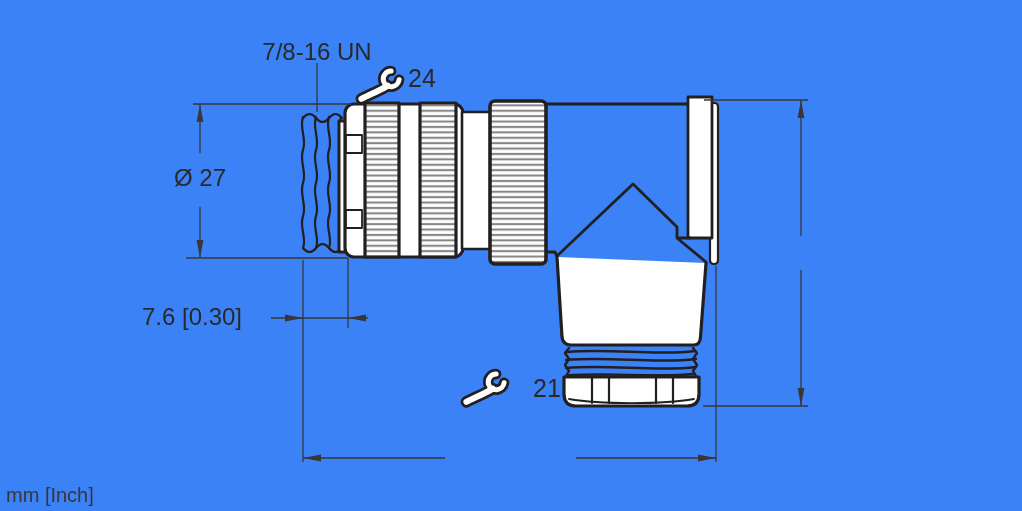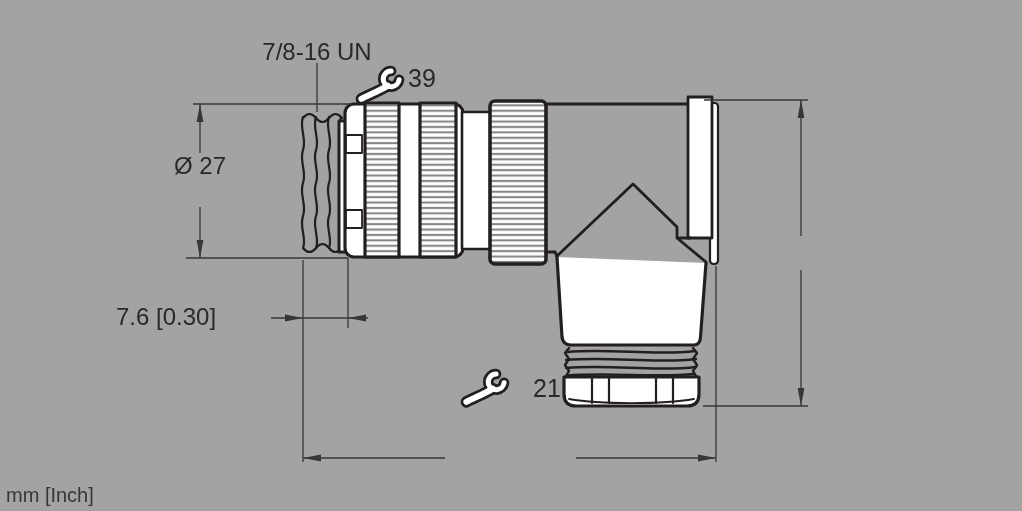--- a/index.html
+++ b/index.html
@@ -1,23 +1,23 @@
 <!DOCTYPE html>
 <html><head>
 <meta charset="utf-8">
 <style>
   html,body{margin:0;padding:0;background:#fff;}
   #stage{
-    position:relative;width:1022px;height:511px;background:#a3a3a3;overflow:hidden;
+    position:relative;width:1022px;height:511px;background:#3b82f6;overflow:hidden;
     font-family:"Liberation Sans", sans-serif;color:#2b282a;
   }
   #stage svg{position:absolute;left:0;top:0;}
   .lbl{position:absolute;font-size:24px;line-height:25px;white-space:nowrap;color:#2b282a;}
   .lbl.center{text-align:center;}
-  .lbl.right{text-align:left;}
+  .lbl.right{text-align:center;}
   .wrench-num{font-size:25px;}
   .units{font-size:20px;color:#3a3637;}
   .dia-block{line-height:24px;}
 </style>
 </head>
 <body>
 
 <div id="stage">
 
   <svg width="1022" height="511" viewBox="0 0 1022 511">
@@ -110,23 +110,23 @@
     <g transform="translate(489,386) rotate(-15)">
       <path d="M10,-9.7 A8,8 0 0 0 0,-2 A8,8 0 0 0 15.4,0.8" stroke="#231f20" stroke-width="10.5" fill="none" stroke-linecap="round"></path>
       <path d="M3,3.5 C-7,6.5 -17,7.5 -26,9.5" stroke="#231f20" stroke-width="11.5" fill="none" stroke-linecap="round"></path>
       <path d="M10,-9.7 A8,8 0 0 0 0,-2 A8,8 0 0 0 15.4,0.8" stroke="#ffffff" stroke-width="5" fill="none" stroke-linecap="round"></path>
       <path d="M3,3.5 C-7,6.5 -17,7.5 -26,9.5" stroke="#ffffff" stroke-width="6" fill="none" stroke-linecap="round"></path>
     </g>
   </svg>
 
   <div class="lbl center" style="left:250px;top:39px;width:134px;">7/8-16 UN</div>
 
-  <div class="lbl wrench-num" style="left:408px;top:66px;">39</div>
+  <div class="lbl wrench-num" style="left:408px;top:66px;">24</div>
 
-  <div class="lbl center dia-block" style="left:142px;top:154px;width:116px;">
+  <div class="lbl center dia-block" style="left:142px;top:166px;width:116px;">
     <div>Ø 27</div>
   </div>
 
   <div class="lbl right" style="left:116px;top:304px;width:152px;">7.6 [0.30]</div>
 
 
   <div class="lbl wrench-num" style="left:533px;top:376px;">21</div>
 
 
   <div class="lbl units" style="left:6px;top:483px;">mm [Inch]</div>

